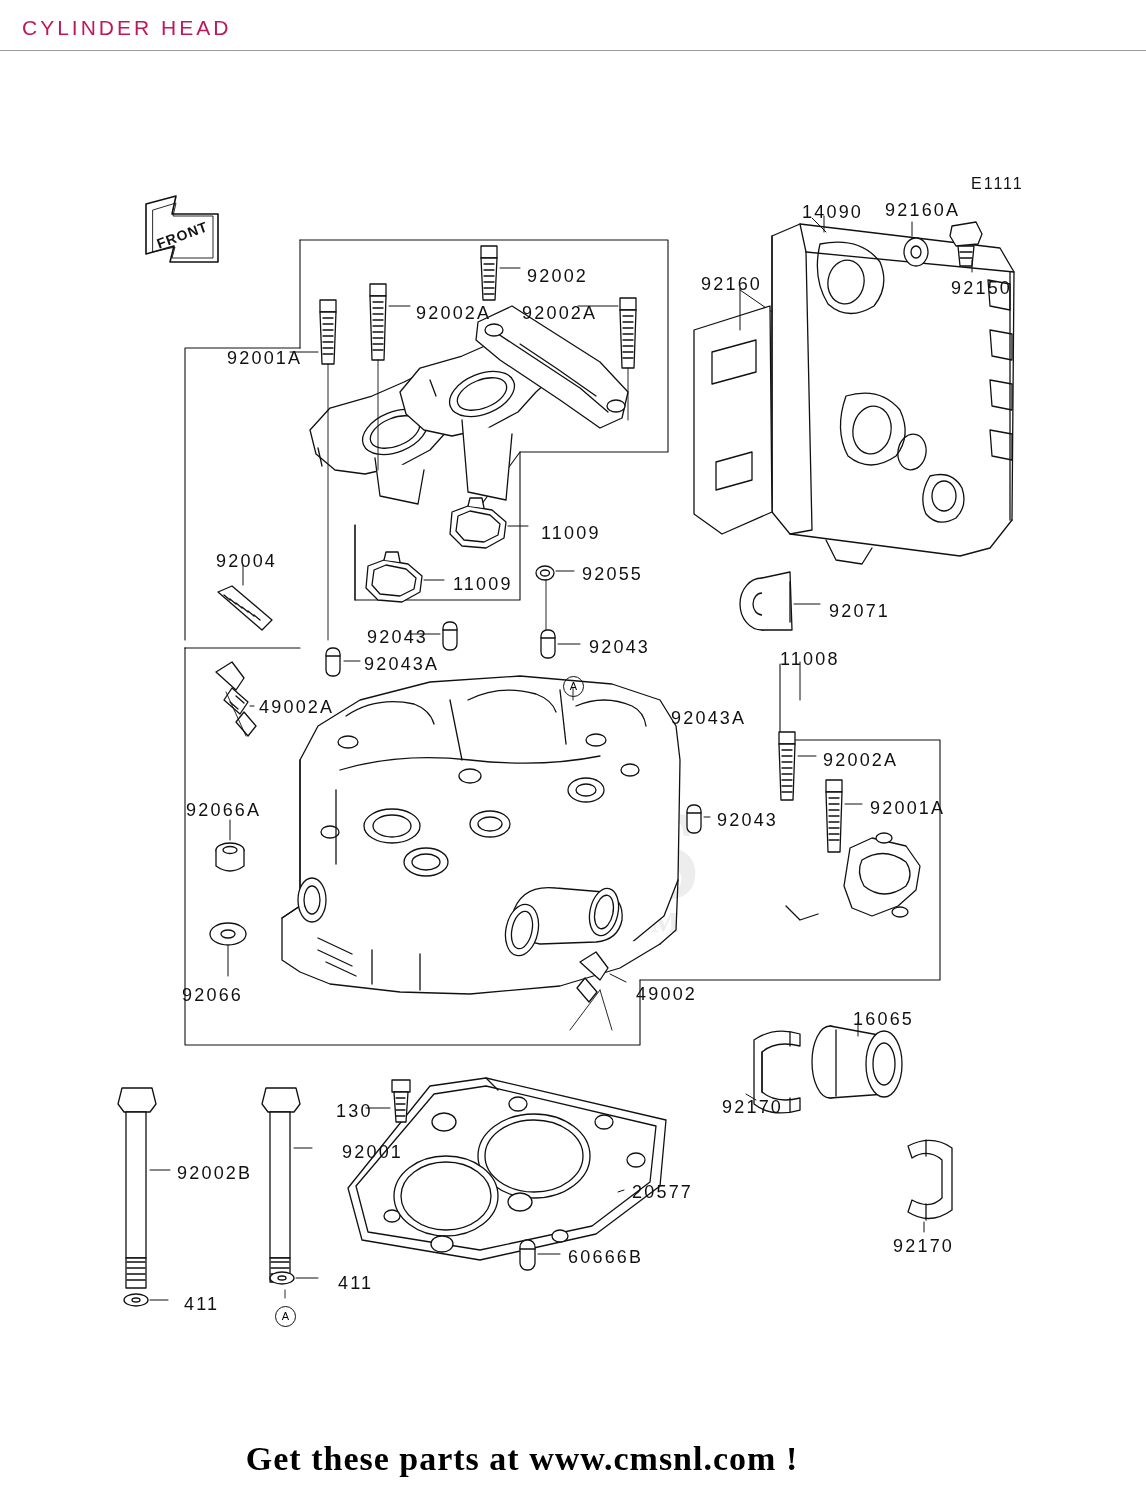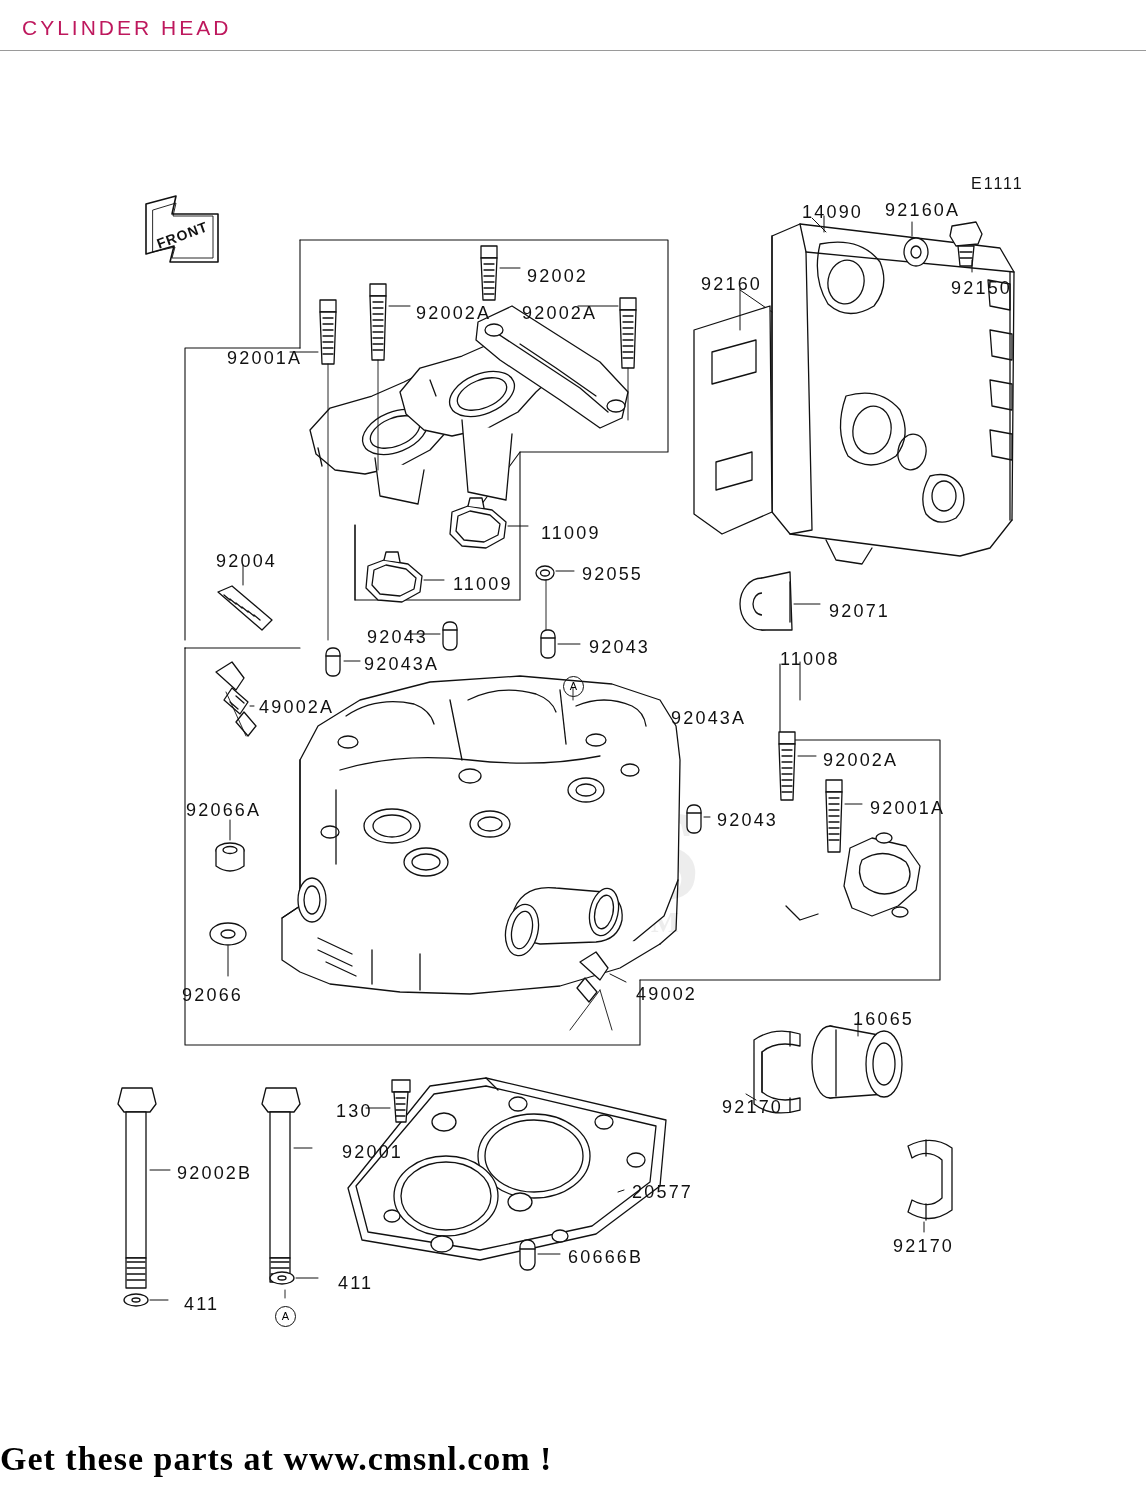--- a/index.html
+++ b/index.html
@@ -36,20 +36,21 @@
     top: 50px;
     width: 1146px;
     height: 1px;
     background: #9a9a9a;
   }
   .footer {
     position: absolute;
     left: 0;
     top: 1440px;
     width: 1044px;
+    text-align: center;
     font-family: "Liberation Serif", serif;
     font-weight: bold;
     font-size: 34px;
     letter-spacing: 1px;
     color: #000;
   }
   .sheetcode {
     position: absolute;
     font-size: 16px;
     letter-spacing: 2px;

